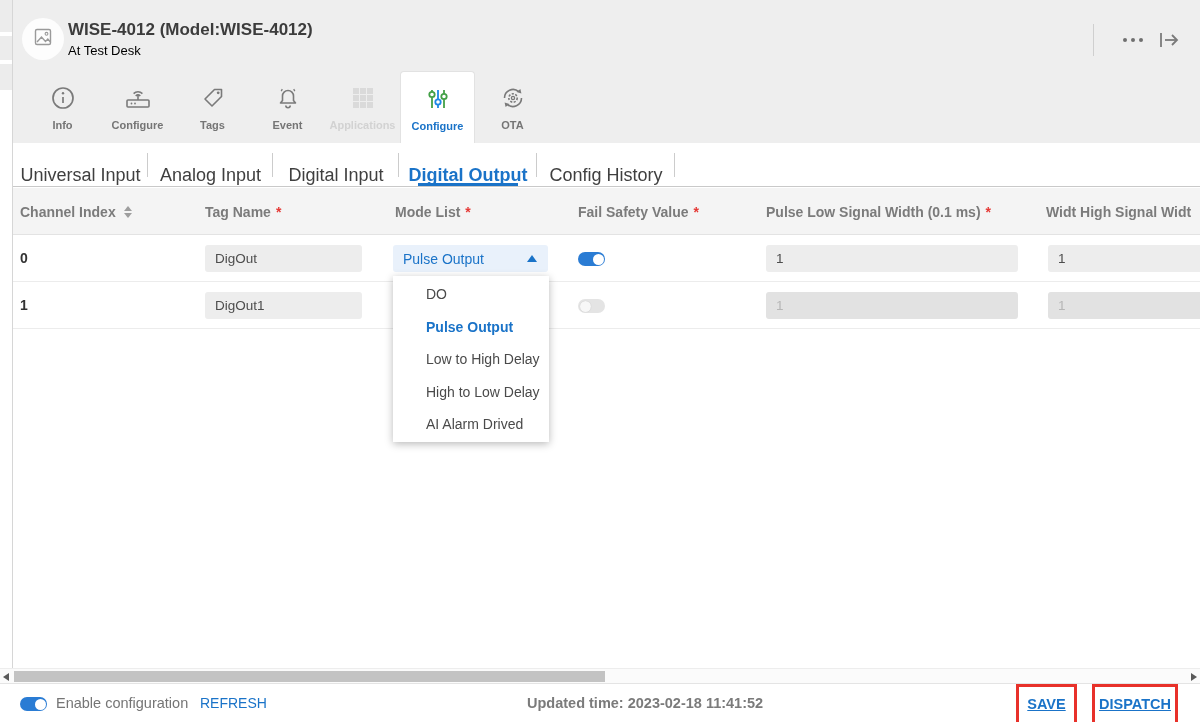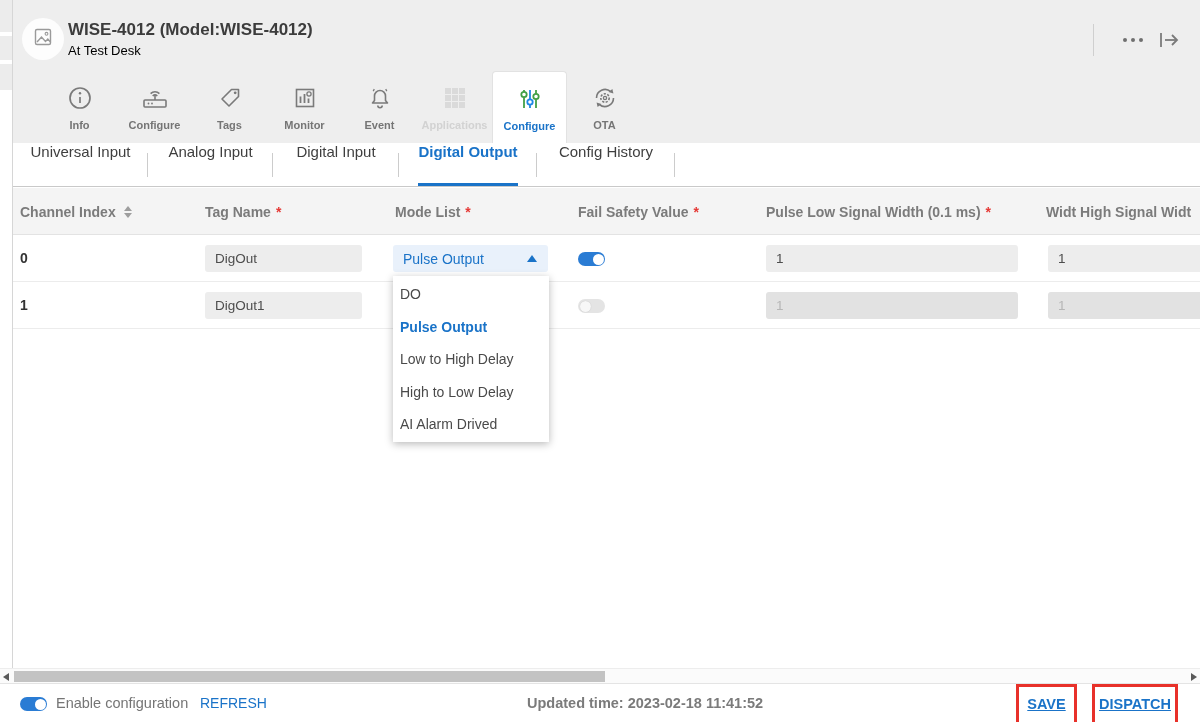--- a/index.html
+++ b/index.html
@@ -18,31 +18,31 @@
   .header-band{position:absolute;left:13px;top:0;width:1187px;height:143px;background:#eeeeee;}
   .avatar{position:absolute;left:9px;top:18px;width:42px;height:42px;border-radius:50%;background:#fdfdfd;display:flex;align-items:center;justify-content:center;}
   .title{position:absolute;left:55px;top:20px;font-size:17px;font-weight:bold;color:#3c3c3c;}
   .subtitle{position:absolute;left:55px;top:43px;font-size:13px;color:#000000;}
   .hdr-divider{position:absolute;left:1080px;top:24px;width:1px;height:32px;background:#cfcfcf;}
   .more-btn{position:absolute;left:1102px;top:30px;width:36px;height:20px;display:flex;align-items:center;justify-content:center;gap:4px;cursor:pointer;}
   .more-btn i{width:4px;height:4px;border-radius:50%;background:#6f6f6f;display:block;}
   .exit-btn{position:absolute;left:1143px;top:28px;width:26px;height:24px;display:flex;align-items:center;justify-content:center;cursor:pointer;}
 
   
-  .itabs{position:absolute;left:42px;top:71px;height:72px;display:flex;}
+  .itabs{position:absolute;left:25px;top:71px;height:72px;display:flex;}
   .itab{width:75px;height:72px;display:flex;flex-direction:column;align-items:center;justify-content:flex-start;padding-top:12px;box-sizing:border-box;cursor:pointer;}
   .itab .ic{height:30px;display:flex;align-items:center;justify-content:center;}
   .itab .lbl{font-size:11px;font-weight:bold;color:#757575;margin-top:6px;white-space:nowrap;}
   .itab.disabled .lbl{color:#d2d2d2;}
   .itab.active{background:#fff;border:1px solid #e2e2e2;border-bottom:none;border-radius:4px 4px 0 0;}
   .itab.active .lbl{color:#1a73c8;}
 
   
   .stabs{position:absolute;left:13px;top:143px;width:1187px;height:44px;background:#fff;border-bottom:1px solid #c9c9c9;box-sizing:border-box;display:flex;}
-  .stab{position:relative;height:100%;display:flex;align-items:flex-start;justify-content:center;font-size:15px;color:#3f3f3f;cursor:pointer;}
+  .stab{position:relative;height:100%;display:flex;align-items:flex-end;justify-content:center;font-size:18px;color:#3f3f3f;cursor:pointer;}
   .stab::after{content:"";position:absolute;right:0;top:10px;height:24px;width:1px;background:#cccccc;}
   .stab.active{color:#1a73c8;font-weight:bold;}
   .stab .underline{position:absolute;bottom:0;left:50%;transform:translateX(-50%);width:100px;height:3px;background:#1a73c8;}
 
   
   .thead{position:absolute;left:13px;top:188px;width:1187px;height:47px;background:#f4f4f4;border-bottom:1px solid #e3e3e3;box-sizing:border-box;font-size:14px;font-weight:bold;color:#7b7b7b;}
   .thcell{position:absolute;top:0;height:47px;display:flex;align-items:center;white-space:nowrap;}
   .req{color:#e53935;margin-left:5px;font-weight:bold;}
   .sort{display:inline-flex;flex-direction:column;gap:2px;margin-left:8px;cursor:pointer;}
   .sort .up{width:0;height:0;border-left:4px solid transparent;border-right:4px solid transparent;border-bottom:5px solid #9e9e9e;}
@@ -63,21 +63,21 @@
 
   .toggle{position:absolute;width:27px;height:14px;border-radius:8px;cursor:pointer;}
   .trow .toggle{left:565px;top:17px;}
   .toggle.on{background:#2a7cd4;}
   .toggle.on::after{content:"";position:absolute;right:1.5px;top:1.5px;width:11px;height:11px;border-radius:50%;background:#fff;}
   .toggle.off{background:#e4e4e4;}
   .toggle.off::after{content:"";position:absolute;left:1.5px;top:1.5px;width:11px;height:11px;border-radius:50%;background:#f7f7f7;box-shadow:0 0 1px rgba(0,0,0,.2);}
 
   
   .dropdown{position:absolute;left:393px;top:276px;width:156px;height:166px;background:#fff;box-shadow:0 2px 8px rgba(0,0,0,.28);z-index:5;padding-top:2px;box-sizing:border-box;}
-  .dd-opt{height:32.5px;display:flex;align-items:center;padding-left:7px;font-size:14px;color:#4a4a4a;cursor:pointer;white-space:nowrap;}
+  .dd-opt{height:32.5px;display:flex;align-items:center;padding-left:33px;font-size:14px;color:#4a4a4a;cursor:pointer;white-space:nowrap;}
   .dd-opt.selected{color:#1a73c8;font-weight:bold;}
 
   
   .hscroll{position:absolute;left:0;top:668px;width:1200px;height:16px;background:#fbfbfb;border-top:1px solid #ededed;border-bottom:1px solid #e4e4e4;box-sizing:border-box;}
   .hthumb{position:absolute;left:14px;top:2px;width:591px;height:11px;background:#c3c3c3;cursor:pointer;}
   .arr{position:absolute;top:4px;width:0;height:0;cursor:pointer;}
   .arr-l{left:3px;border-top:4.5px solid transparent;border-bottom:4.5px solid transparent;border-right:6px solid #5a5a5a;}
   .arr-r{right:3px;border-top:4.5px solid transparent;border-bottom:4.5px solid transparent;border-left:6px solid #5a5a5a;}
 
   
@@ -159,32 +159,20 @@
           <svg width="26" height="26" viewBox="0 0 26 26">
             <path d="M14.5 4.5 H21.5 V11.5 L12 21 L5 14 Z" fill="none" stroke="#7a7a7a" stroke-width="1.6" stroke-linejoin="round"></path>
             <circle cx="18.2" cy="7.8" r="1.4" fill="#7a7a7a"></circle>
           </svg>
         </span>
       <span class="lbl">Tags</span>
     </div>
     <div class="itab">
       <span class="ic">
           <svg width="26" height="26" viewBox="0 0 26 26">
-            <rect x="4.5" y="4.5" width="17" height="17" fill="none" stroke="#7a7a7a" stroke-width="1.6"></rect>
-            <line x1="8.5" y1="18" x2="8.5" y2="11.5" stroke="#7a7a7a" stroke-width="1.8"></line>
-            <line x1="12.5" y1="18" x2="12.5" y2="9" stroke="#7a7a7a" stroke-width="1.8"></line>
-            <line x1="16.5" y1="18" x2="16.5" y2="13.5" stroke="#7a7a7a" stroke-width="1.8"></line>
-            <circle cx="17" cy="9" r="2.1" fill="none" stroke="#7a7a7a" stroke-width="1.3"></circle>
-          </svg>
-        </span>
-      <span class="lbl">Monitor</span>
-    </div>
-    <div class="itab">
-      <span class="ic">
-          <svg width="26" height="26" viewBox="0 0 26 26">
             <path d="M13 5.5 a5.5 5.5 0 0 1 5.5 5.5 v4.5 l2 2.5 H5.5 l2 -2.5 V11 A5.5 5.5 0 0 1 13 5.5 Z" fill="none" stroke="#7a7a7a" stroke-width="1.6" stroke-linejoin="round"></path>
             <path d="M10.8 20.5 a2.2 2.2 0 0 0 4.4 0" fill="none" stroke="#7a7a7a" stroke-width="1.6"></path>
             <path d="M7.3 4.2 l-1.1 1.9 M18.7 4.2 l1.1 1.9" stroke="#7a7a7a" stroke-width="1.3"></path>
           </svg>
         </span>
       <span class="lbl">Event</span>
     </div>
     <div class="itab disabled">
       <span class="ic">
           <svg width="26" height="26" viewBox="0 0 26 26">

